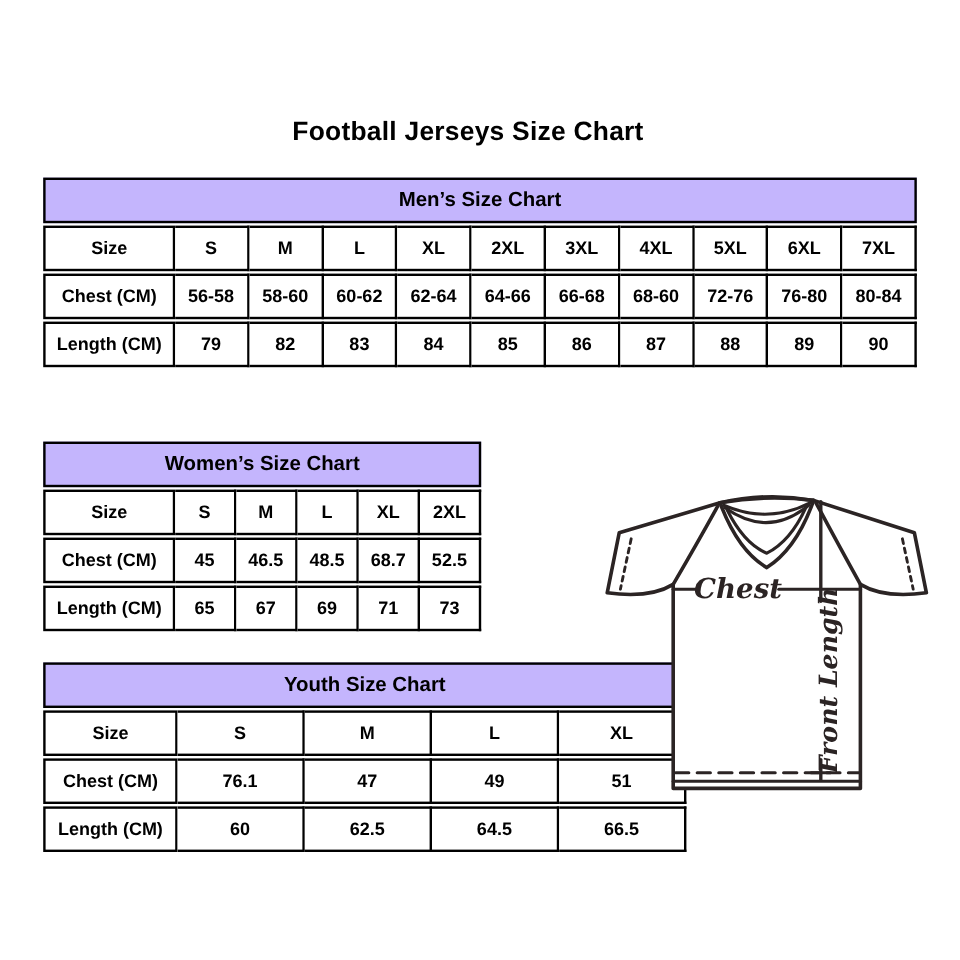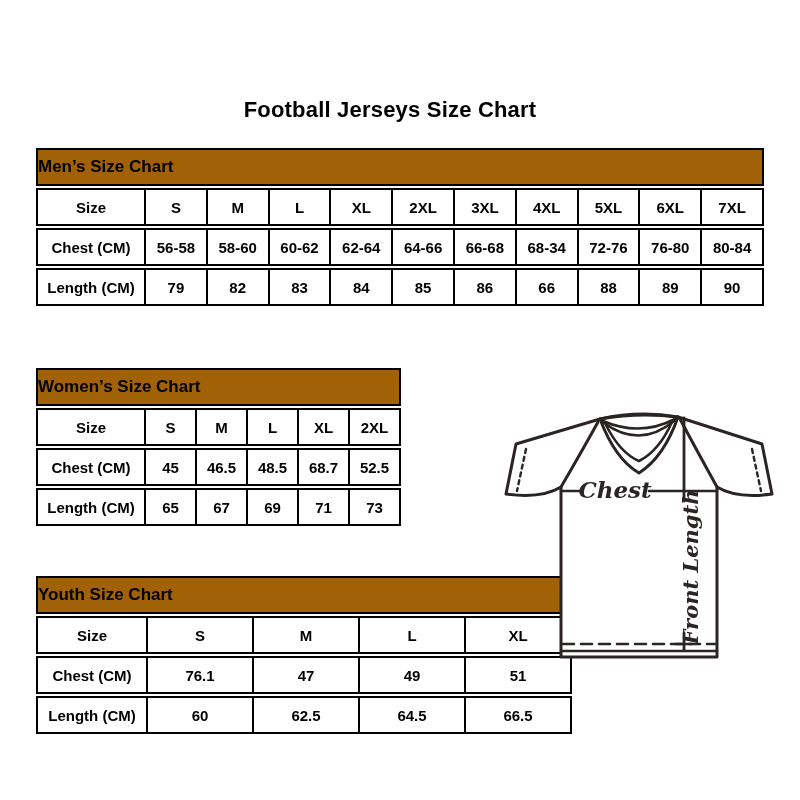--- a/index.html
+++ b/index.html
@@ -23,29 +23,29 @@
     letter-spacing: 0.2px;
   }
   table.size-chart {
     position: absolute;
     border-collapse: separate;
     border-spacing: 0 2px;
     table-layout: fixed;
   }
   #mens-table   { left: 36px; top: 146px; width: 728px; }
   #womens-table { left: 36px; top: 366px; width: 365px; }
-  #youth-table  { left: 36px; top: 574px; width: 536px; }
+  #youth-table  { left: 36px; top: 550px; width: 536px; }
 
   table.size-chart th.table-title {
-    background: #a16207;
+    background: #c4b5fd;
     border: 2px solid #000;
     height: 34px;
     font-size: 17px;
     font-weight: bold;
-    text-align: left;
+    text-align: center;
     padding: 0;
   }
   table.size-chart td {
     border-top: 2px solid #000;
     border-bottom: 2px solid #000;
     border-right: 2px solid #000;
     background: #fff;
     height: 34px;
     font-size: 15px;
     font-weight: bold;
@@ -112,34 +112,34 @@
           <td>7XL</td>
         </tr>
         <tr>
           <td>Chest (CM)</td>
           <td>56-58</td>
           <td>58-60</td>
           <td>60-62</td>
           <td>62-64</td>
           <td>64-66</td>
           <td>66-68</td>
-          <td>68-34</td>
+          <td>68-60</td>
           <td>72-76</td>
           <td>76-80</td>
           <td>80-84</td>
         </tr>
         <tr>
           <td>Length (CM)</td>
           <td>79</td>
           <td>82</td>
           <td>83</td>
           <td>84</td>
           <td>85</td>
           <td>86</td>
-          <td>66</td>
+          <td>87</td>
           <td>88</td>
           <td>89</td>
           <td>90</td>
         </tr>
       </tbody>
   </table>
 
   <table class="size-chart" id="womens-table">
     <colgroup>
         <col style="width: 110px;">

